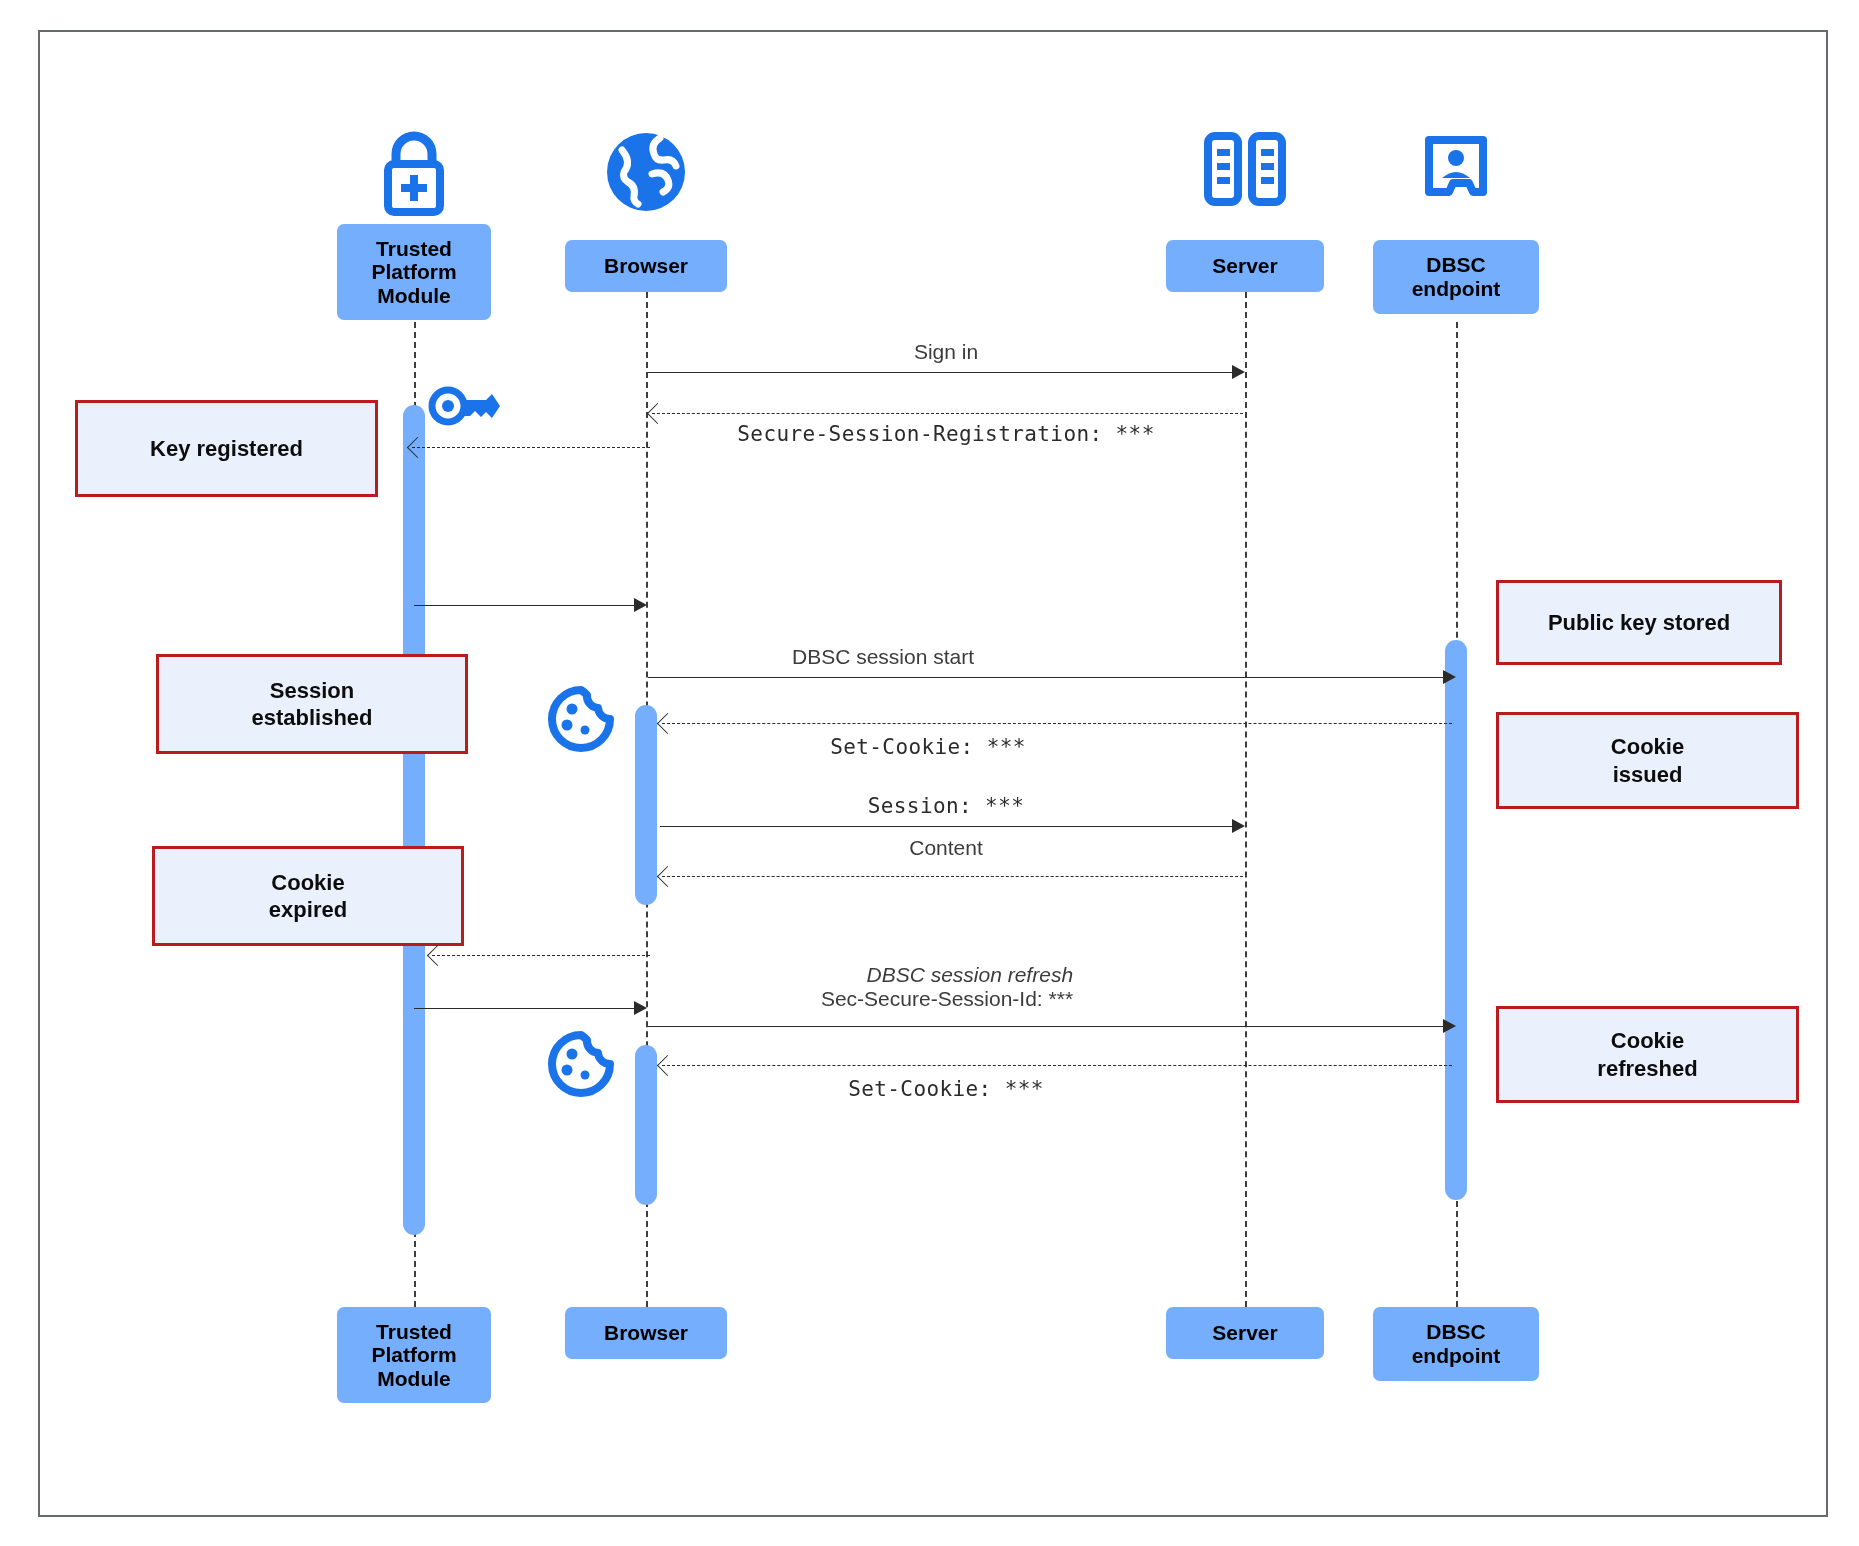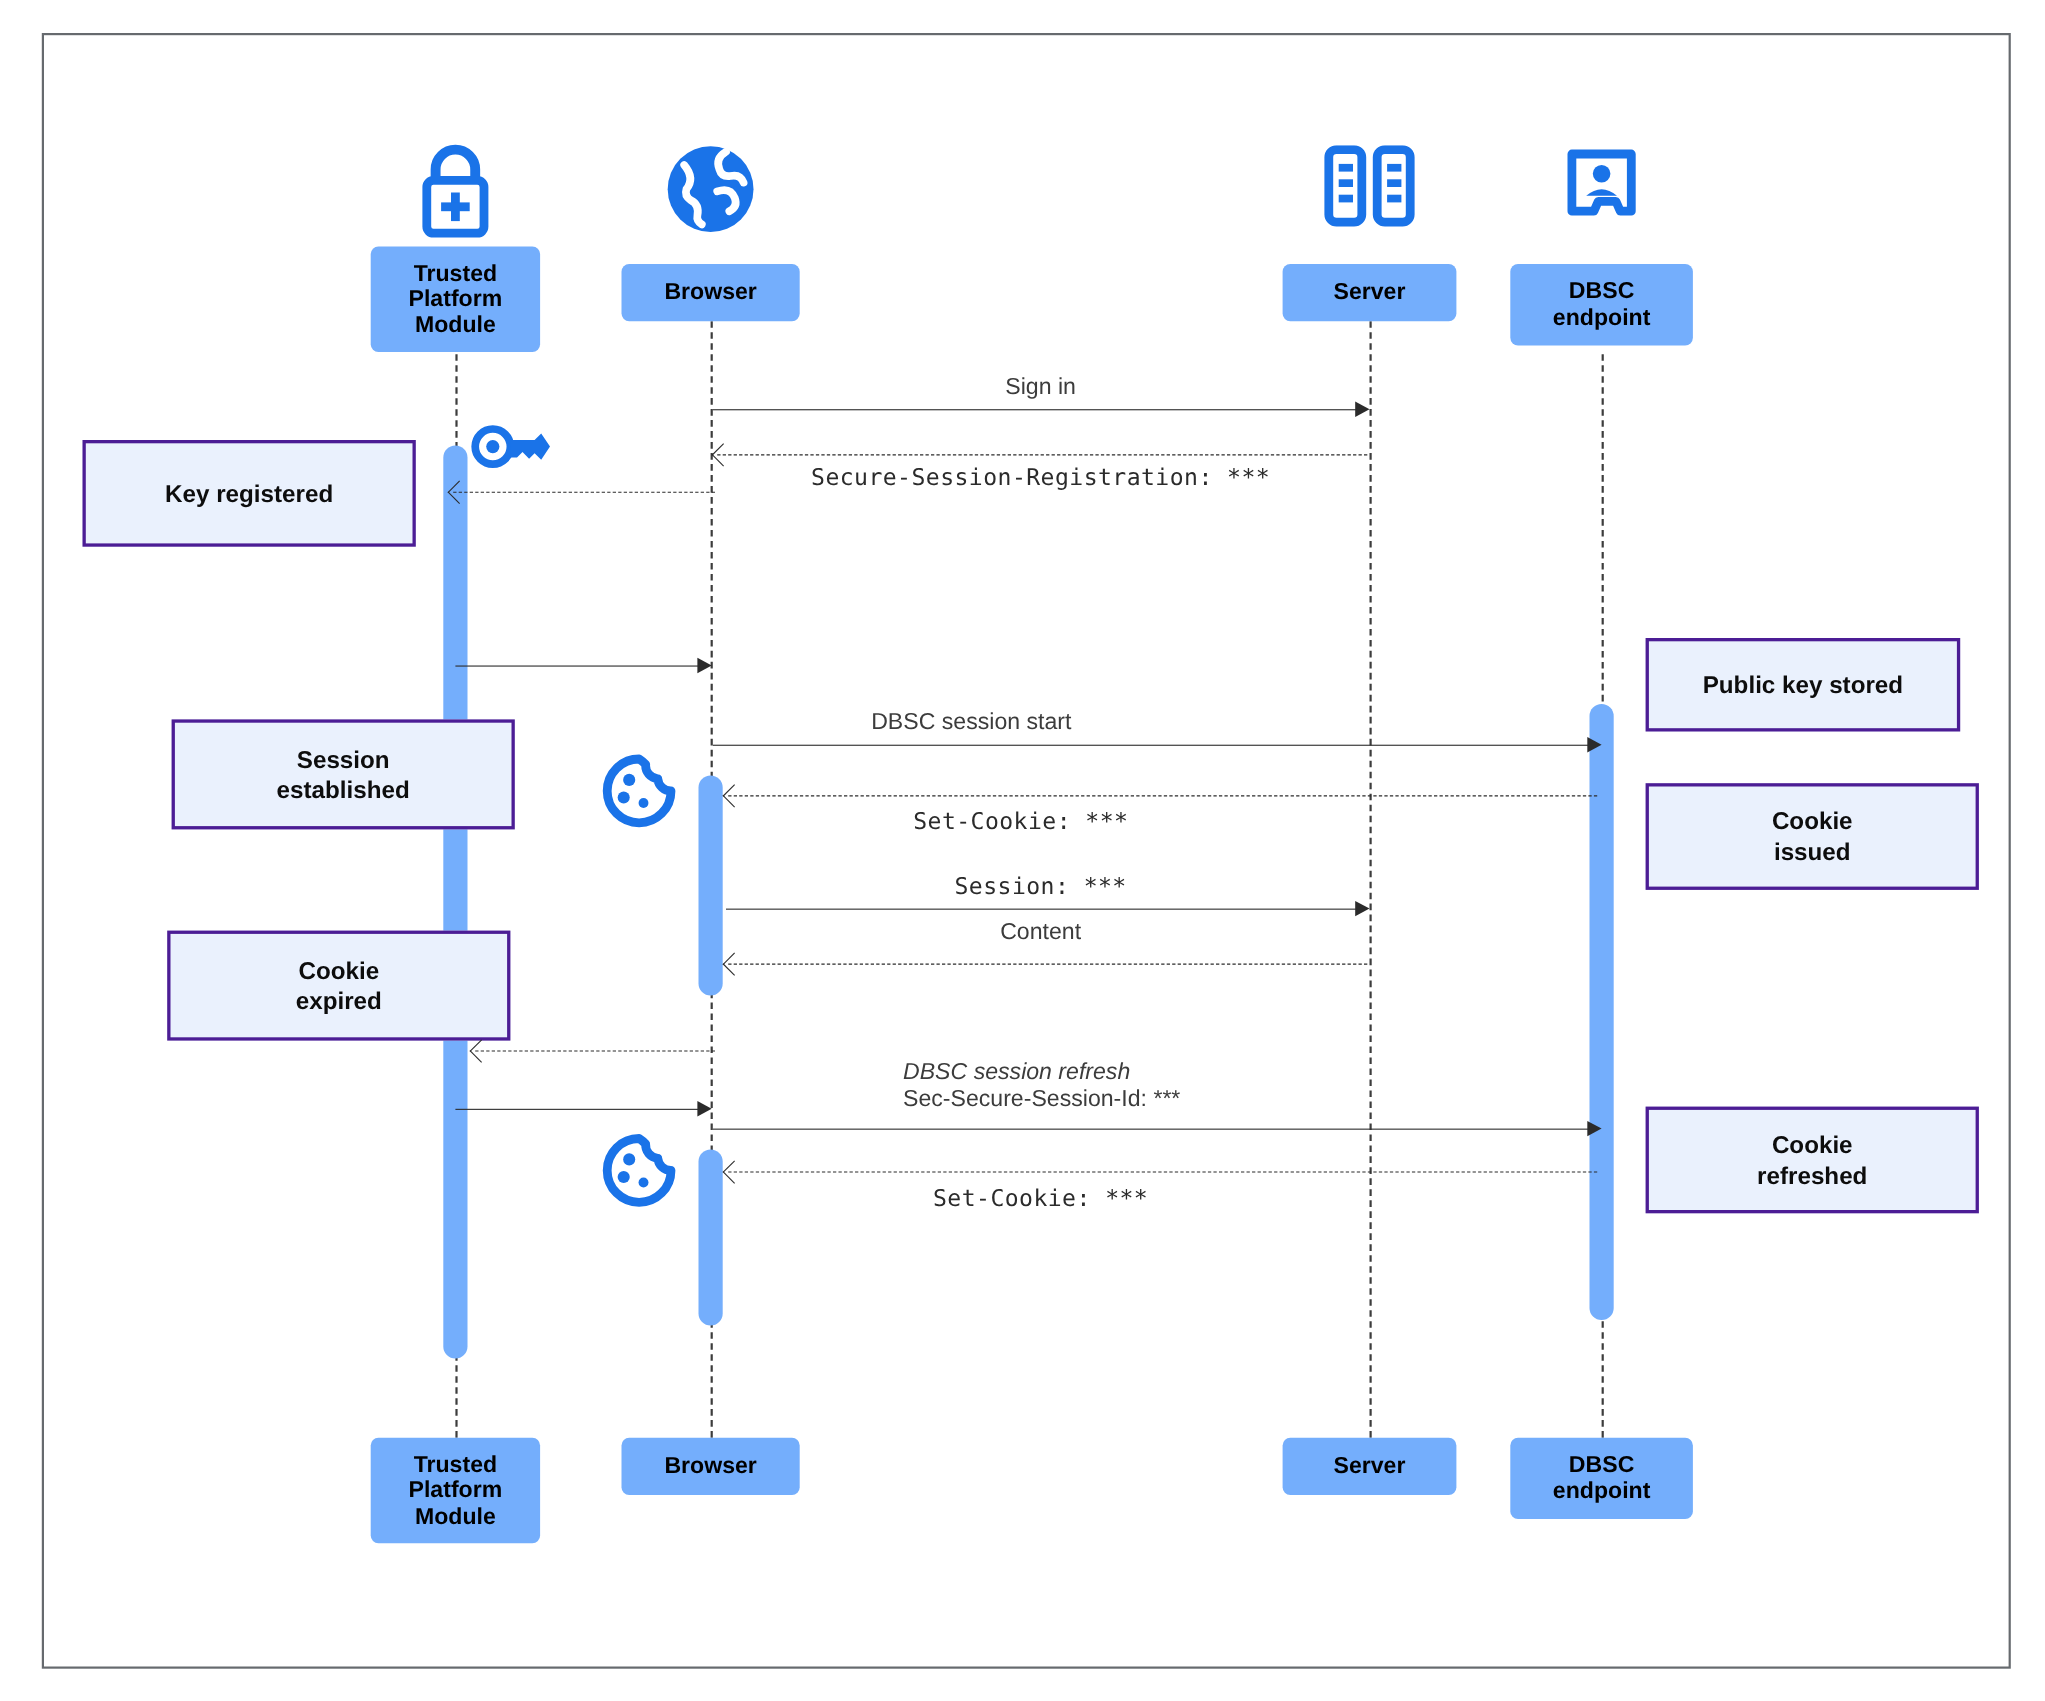--- a/index.html
+++ b/index.html
@@ -100,40 +100,40 @@
     border-top: 1.8px solid #2b2b2b;
     transform: rotate(-45deg);
     background: none;
   }
   .msg-label {
     position: absolute;
     transform: translateX(-50%);
     white-space: nowrap;
     font-size: 21px;
     color: #3c3c3c;
-    text-align: left;
+    text-align: right;
   }
   .msg-label.mono {
     font-family: "DejaVu Sans Mono", "Liberation Mono", monospace;
     font-size: 21px;
     color: #2b2b2b;
     letter-spacing: 0.4px;
   }
   .msg-label .sans-line {
     font-family: "Liberation Sans", sans-serif;
     color: #3c3c3c;
     letter-spacing: 0;
     font-style: italic;
   }
 
   
   .note {
     position: absolute;
     background: #eaf1fd;
-    border: 3px solid #4c1d95;
+    border: 3px solid #b91c1c;
     display: flex;
     align-items: center;
     justify-content: center;
     text-align: center;
     font-weight: bold;
     font-size: 22px;
     line-height: 1.25;
     color: #0d0d0d;
     padding: 4px 8px;
   }

